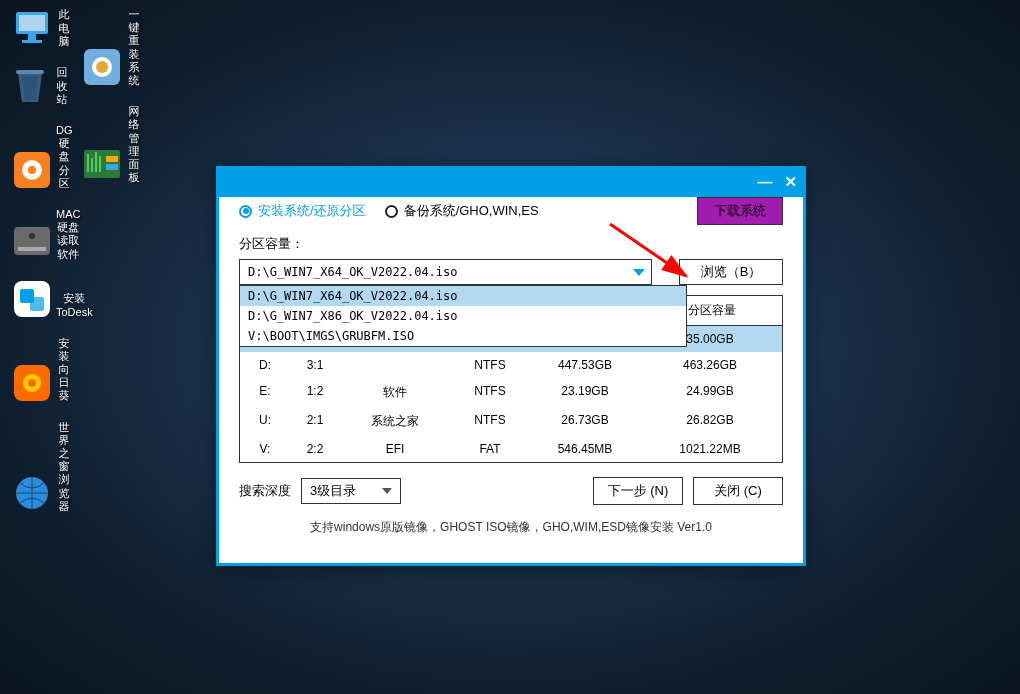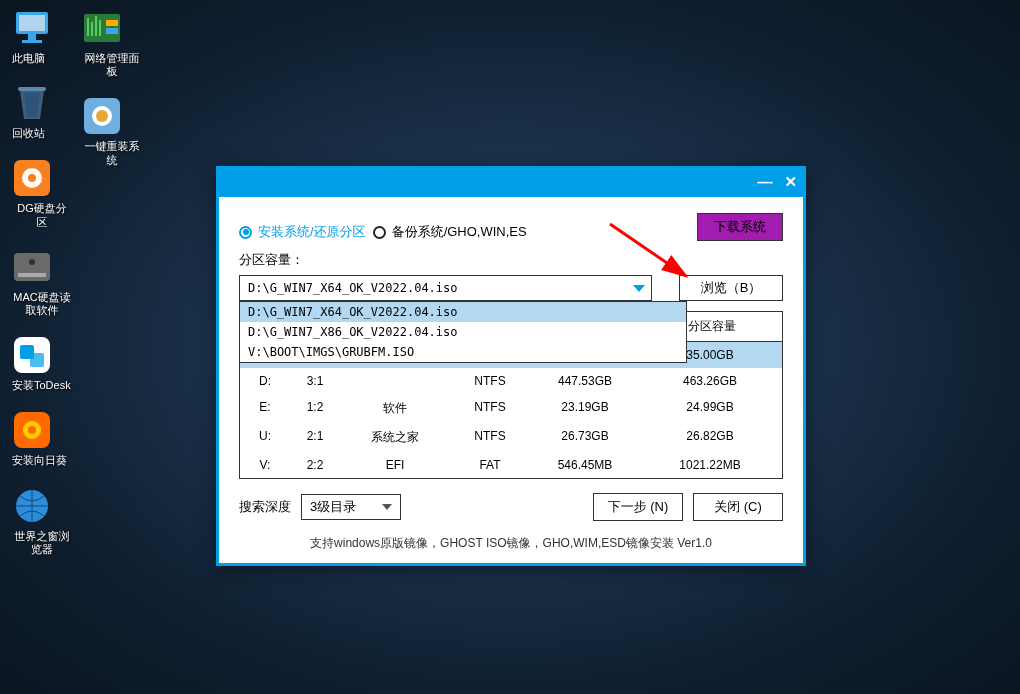--- a/index.html
+++ b/index.html
@@ -15,21 +15,21 @@
       position: absolute;
       top: 8px; left: 12px;
       display: flex; flex-direction: column; gap: 18px;
     }
     .icon-col2 {
       position: absolute;
       top: 8px; left: 82px;
       display: flex; flex-direction: column; gap: 18px;
     }
     .desktop-icon {
-      width: 60px; display: flex; flex-direction: column; align-items: flex-start;
+      width: 60px; display: flex; flex-direction: row; align-items: flex-end;
       gap: 4px; cursor: pointer;
     }
     .desktop-icon .icon-img { width: 40px; height: 40px; display: flex; align-items: center; justify-content: center; }
     .desktop-icon .label { font-size: 11px; color: #fff; text-align: center; text-shadow: 1px 1px 2px #000; line-height: 1.2; }
     .monitor-svg { fill: #3aa7e8; }
     .panel-svg { fill: #55cc5f; }
     .trash-svg { fill: #5a8ab0; }
     .gear-svg { fill: #6faedf; }
     .dg-svg { fill: #f88020; }
     .mac-svg { fill: #6a6a6a; }
@@ -51,21 +51,21 @@
       position: relative;
       color: #fff; font-size: 15px;
     }
     .titlebar-controls {
       position: absolute; right: 6px; top: 4px;
       display: flex; gap: 12px;
     }
     .titlebar-controls span { color: #fff; font-size: 15px; font-weight: bold; cursor: pointer; }
 
     .toolbar {
-      display: flex; align-items: flex-end; padding: 16px 20px 10px 20px; gap: 7px;
+      display: flex; align-items: center; padding: 0 20px 10px 20px; gap: 19px;
     }
     .radio-group { display: flex; align-items: center; gap: 6px; font-size: 13px; cursor: pointer; }
     .radio {
       width: 13px; height: 13px; border: 2px solid #222; border-radius: 50%;
       display: flex; align-items: center; justify-content: center;
     }
     .radio.selected { border-color: #00a0e9; }
     .radio.selected::after { content: ''; width: 6px; height: 6px; background: #00a0e9; border-radius: 50%; }
     .radio-label-selected { color: #00a0e9; }
     .btn-download {
@@ -210,42 +210,42 @@
           <path fill="none" stroke="#0a4a7e" stroke-width="1" d="M4 20 H36 M20 4 V36 M8 10 Q20 20 32 10 M8 30 Q20 20 32 30"></path>
         </svg>
       </div>
     <div class="label">世界之窗浏览器</div>
   </div>
 </div>
 
 <div class="icon-col2">
   <div class="desktop-icon">
     <div class="icon-img">
+        <svg width="40" height="40">
+          <rect class="gear-svg" x="2" y="2" width="36" height="36" rx="6"></rect>
+          <circle fill="#fff" cx="20" cy="20" r="10"></circle>
+          <circle fill="#e8a838" cx="20" cy="20" r="6"></circle>
+        </svg>
+      </div>
+    <div class="label">一键重装系统</div>
+  </div>
+  <div class="desktop-icon">
+    <div class="icon-img">
         <svg width="40" height="36">
           <rect fill="#2a7a3a" x="2" y="4" width="36" height="28" rx="2"></rect>
           <rect class="panel-svg" x="5" y="8" width="2" height="18"></rect>
           <rect class="panel-svg" x="9" y="12" width="2" height="14"></rect>
           <rect class="panel-svg" x="13" y="6" width="2" height="20"></rect>
           <rect class="panel-svg" x="17" y="10" width="2" height="16"></rect>
           <rect fill="#ffaa00" x="24" y="10" width="12" height="6"></rect>
           <rect fill="#3aa7e8" x="24" y="18" width="12" height="6"></rect>
         </svg>
       </div>
     <div class="label">网络管理面板</div>
   </div>
-  <div class="desktop-icon">
-    <div class="icon-img">
-        <svg width="40" height="40">
-          <rect class="gear-svg" x="2" y="2" width="36" height="36" rx="6"></rect>
-          <circle fill="#fff" cx="20" cy="20" r="10"></circle>
-          <circle fill="#e8a838" cx="20" cy="20" r="6"></circle>
-        </svg>
-      </div>
-    <div class="label">一键重装系统</div>
-  </div>
 </div>
 
 <div class="window">
   <div class="titlebar">
     <div class="titlebar-controls">
       <span>—</span>
       <span>✕</span>
     </div>
   </div>
 

